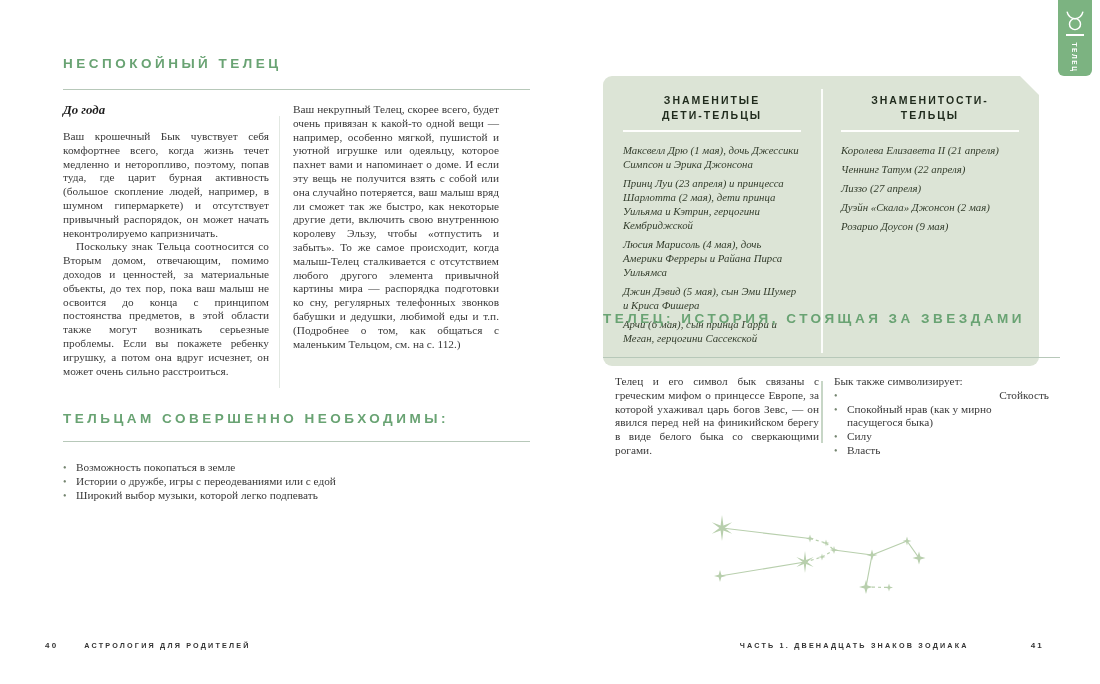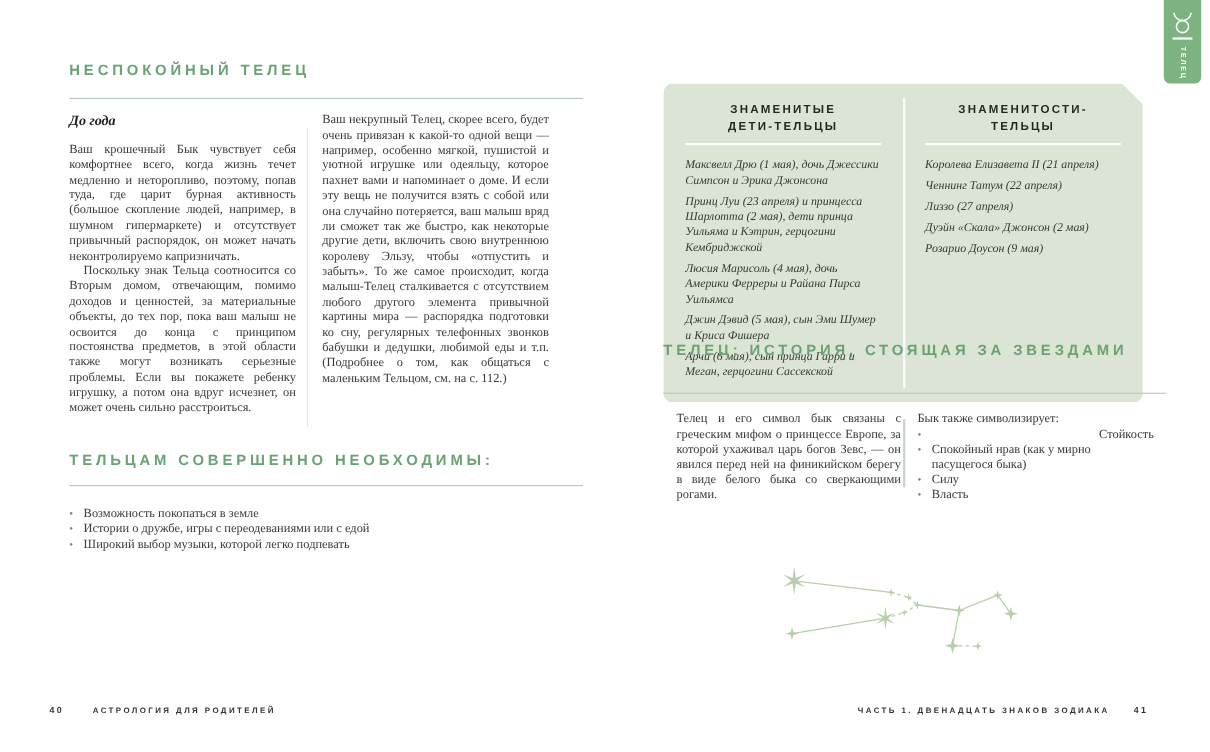--- a/index.html
+++ b/index.html
@@ -206,18 +206,18 @@
         <path d="M20.5,3.5 A 9 9 0 0 1 12 10.5"></path>
         <circle cx="12" cy="16.5" r="6"></circle>
       </g>
     </svg>
     <div class="tab-line"></div>
     <div class="tab-label-wrap">
       <span>ТЕЛЕЦ</span>
     </div>
   </div>
 
-  <div class="footer" style="right:56px;">
+  <div class="footer" style="right:56px;gap:40px;">
     <span>ЧАСТЬ 1. ДВЕНАДЦАТЬ ЗНАКОВ ЗОДИАКА</span>
     <span class="pgnum" style="margin-left:22px;">41</span>
   </div>
 
 </div>
 
 </body></html>

